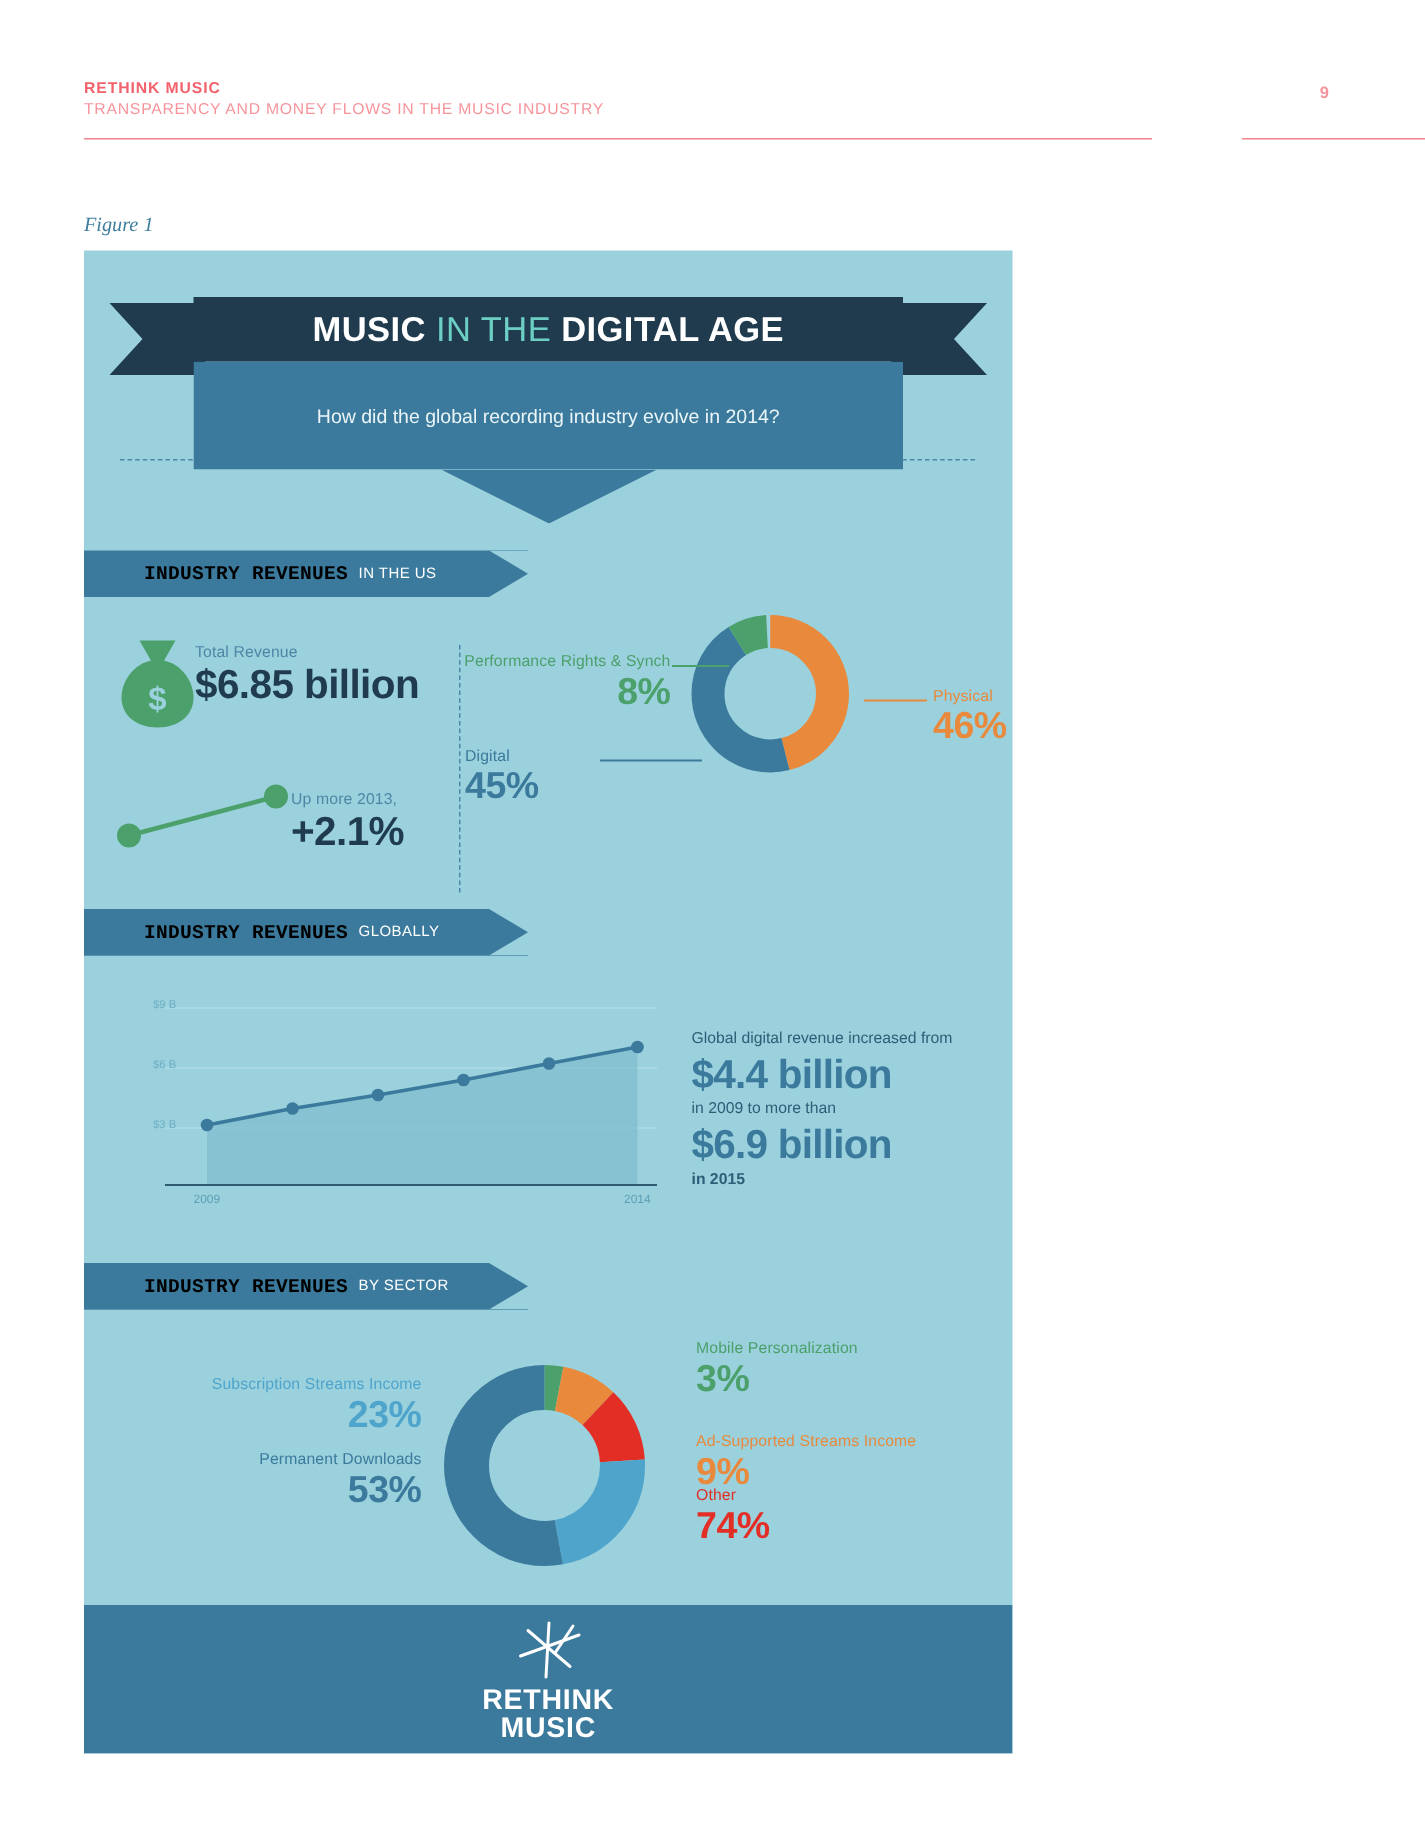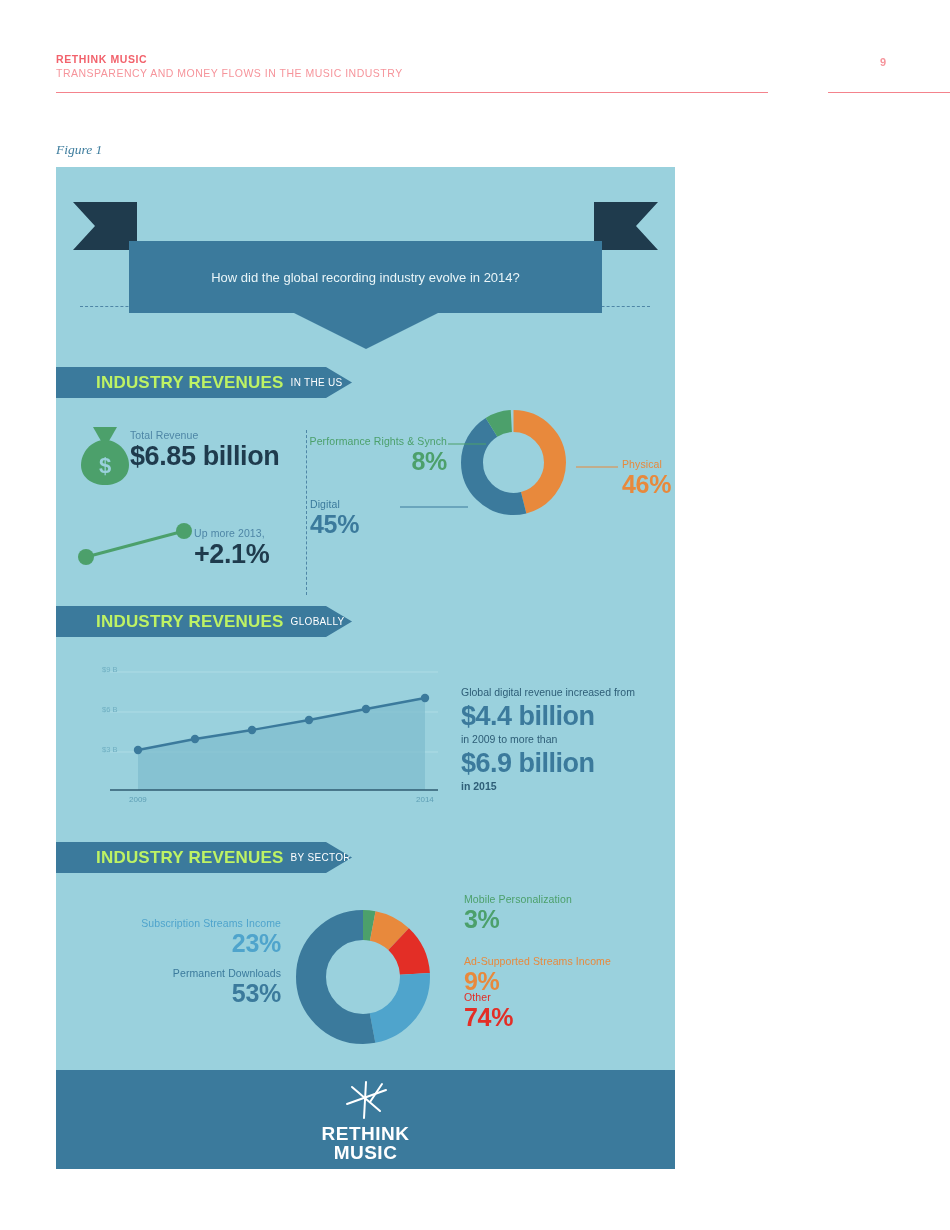--- a/index.html
+++ b/index.html
@@ -99,21 +99,21 @@
   }
   .sec-banner .notch {
     position: absolute; right: 0; top: 0; height: 31px; width: 26px;
     background: #9AD1DD;
     clip-path: polygon(100% 0, 100% 100%, 0 100%, 100% 50%, 0 0);
   }
   .sec-shadow {
     position: absolute; left: 0; height: 6px; background: #5892AF;
   }
   .sec-main {
-    font-size: 17px; font-weight: bold; color: #bef264; letter-spacing: .2px;
+    font-size: 13px; font-weight: bold; color: #000000; letter-spacing: .2px; font-family: Liberation Mono, monospace;
   }
   .sec-sub {
     font-size: 10px; color: #FFFFFF; letter-spacing: .3px; margin-left: 7px;
   }
 
   
   .bag { position: absolute; left: 23px; top: 258px; width: 52px; height: 62px; }
 
   .label-sm { font-size: 10.5px; color: #4E86A6; letter-spacing: .1px; }
   .big-dark { font-size: 27px; font-weight: bold; color: #1F3B4D; letter-spacing: -.4px; }
@@ -169,20 +169,27 @@
   <div class="ribbon-tail-r"></div>
 
   <div class="dash-divider-l"></div>
   <div class="dash-divider-r"></div>
 
   <div class="ribbon-body">
     <span class="ribbon-sub">How did the global recording industry evolve in 2014?</span>
   </div>
   <div class="ribbon-point"></div>
 
+  <div class="ribbon-top">
+    <div class="ribbon-title">
+      <span class="w1">MUSIC</span>
+      <span class="accent">IN THE</span>
+      <span class="w1">DIGITAL AGE</span>
+    </div>
+  </div>
 
   <div class="sec-shadow" style="top:225px; width:296px;"></div>
   <div class="sec-banner" style="top:200px; width:296px; padding-left:40px;">
     <span class="sec-main">INDUSTRY REVENUES</span>
     <span class="sec-sub">IN THE US</span>
     <span class="notch"></span>
   </div>
 
   <div class="bag">
     <svg width="52" height="62" viewBox="0 0 52 62">

